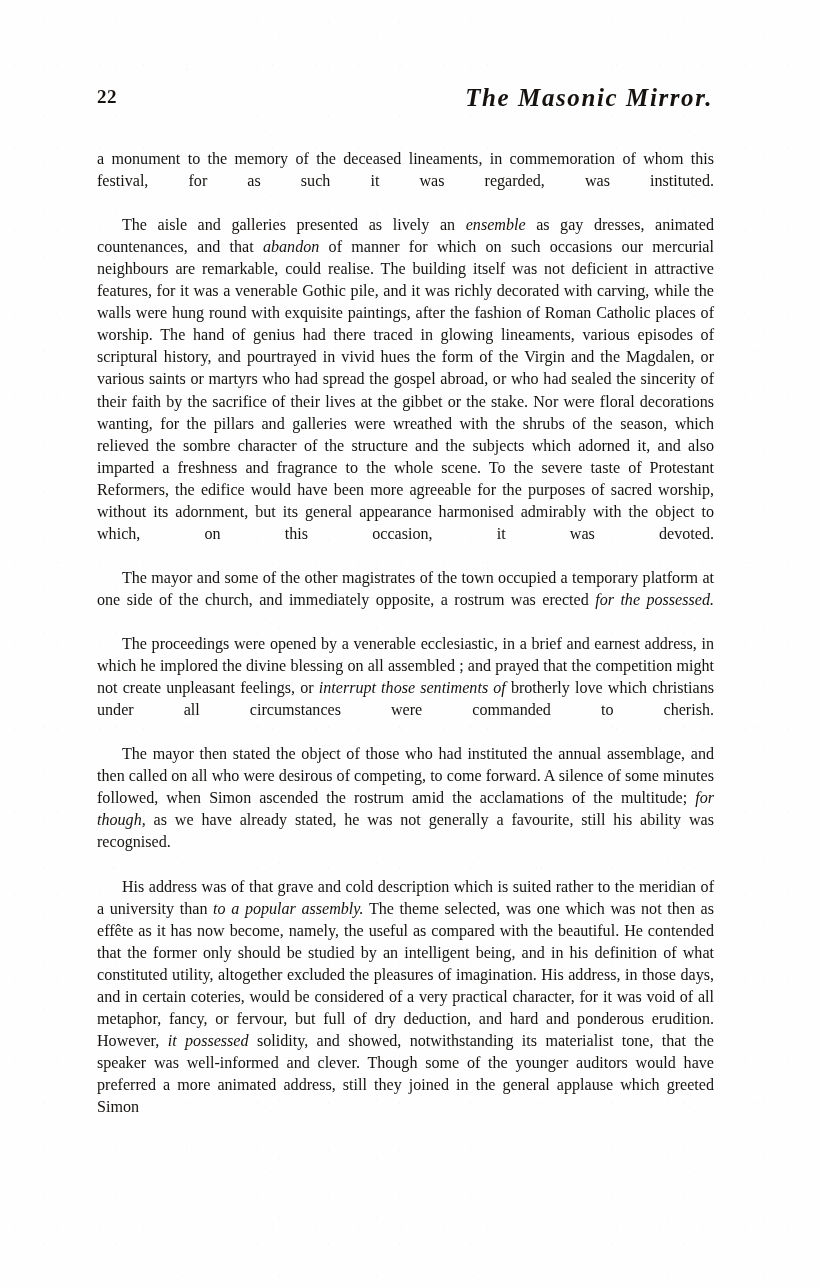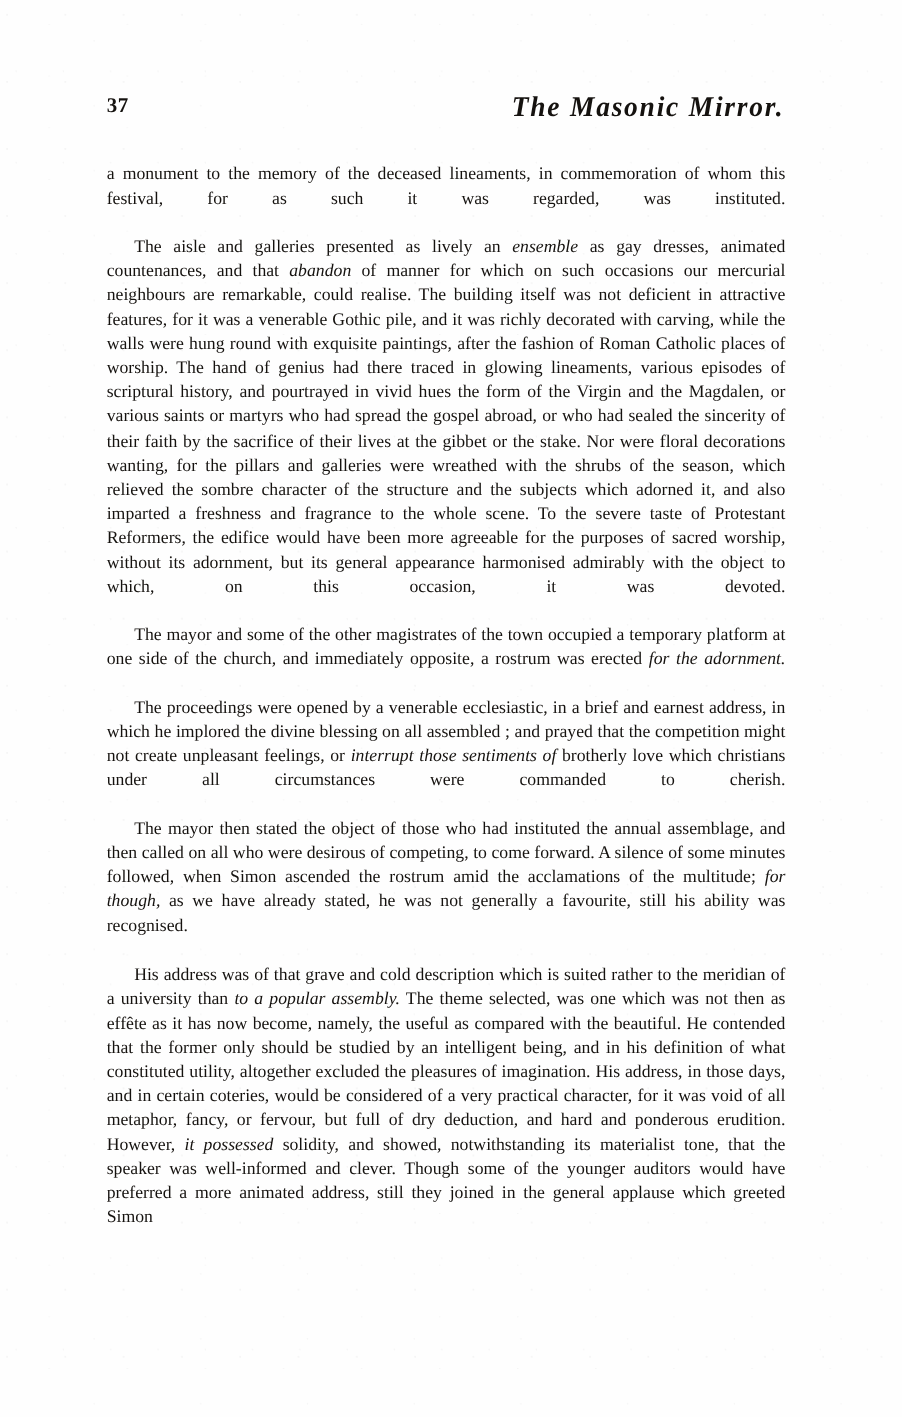--- a/index.html
+++ b/index.html
@@ -98,27 +98,27 @@
       radial-gradient(circle at 88% 63%, #000 0.5px, transparent 0.8px);
     background-size: 53px 61px, 71px 47px, 43px 83px, 97px 59px;
   }
 </style>
 </head>
 <body>
 
 <div class="page">
 
   <div class="running-head">
-    <div class="folio">37</div>
+    <div class="folio">22</div>
     <div class="head-title">The Masonic Mirror.</div>
   </div>
 
   <div class="textblock">
     <p class="noindent">a monument to the memory of the deceased lineaments, in commemoration of whom this festival, for as such it was regarded, was instituted.</p>
     <p>The aisle and galleries presented as lively an <i>ensemble</i> as gay dresses, animated countenances, and that <i>abandon</i> of manner for which on such occasions our mercurial neighbours are remarkable, could realise. The building itself was not deficient in attractive features, for it was a venerable Gothic pile, and it was richly decorated with carving, while the walls were hung round with exquisite paintings, after the fashion of Roman Catholic places of worship. The hand of genius had there traced in glowing lineaments, various episodes of scriptural history, and pourtrayed in vivid hues the form of the Virgin and the Magdalen, or various saints or martyrs who had spread the gospel abroad, or who had sealed the sincerity of their faith by the sacrifice of their lives at the gibbet or the stake. Nor were floral decorations wanting, for the pillars and galleries were wreathed with the shrubs of the season, which relieved the sombre character of the structure and the subjects which adorned it, and also imparted a freshness and fragrance to the whole scene. To the severe taste of Protestant Reformers, the edifice would have been more agreeable for the purposes of sacred worship, without its adornment, but its general appearance harmonised admirably with the object to which, on this occasion, it was devoted.</p>
-    <p>The mayor and some of the other magistrates of the town occupied a temporary platform at one side of the church, and immediately opposite, a rostrum was erected <i>for the adornment.</i></p>
+    <p>The mayor and some of the other magistrates of the town occupied a temporary platform at one side of the church, and immediately opposite, a rostrum was erected <i>for the possessed.</i></p>
     <p>The proceedings were opened by a venerable ecclesiastic, in a brief and earnest address, in which he implored the divine blessing on all assembled ; and prayed that the competition might not create unpleasant feelings, or <i>interrupt those sentiments of</i> brotherly love which christians under all circumstances were commanded to cherish.</p>
     <p>The mayor then stated the object of those who had instituted the annual assemblage, and then called on all who were desirous of competing, to come forward. A silence of some minutes followed, when Simon ascended the rostrum amid the acclamations of the multitude; <i>for though,</i> as we have already stated, he was not generally a favourite, still his ability was recognised.</p>
     <p>His address was of that grave and cold description which is suited rather to the meridian of a university than <i>to a popular assembly.</i> The theme selected, was one which was not then as effête as it has now become, namely, the useful as compared with the beautiful. He contended that the former only should be studied by an intelligent being, and in his definition of what constituted utility, altogether excluded the pleasures of imagination. His address, in those days, and in certain coteries, would be considered of a very practical character, for it was void of all metaphor, fancy, or fervour, but full of dry deduction, and hard and ponderous erudition. However, <i>it possessed</i> solidity, and showed, notwithstanding its materialist tone, that the speaker was well-informed and clever. Though some of the younger auditors would have preferred a more animated address, still they joined in the general applause which greeted Simon</p>
   </div>
 
   <div class="grain"></div>
 </div>
 
 </body></html>

